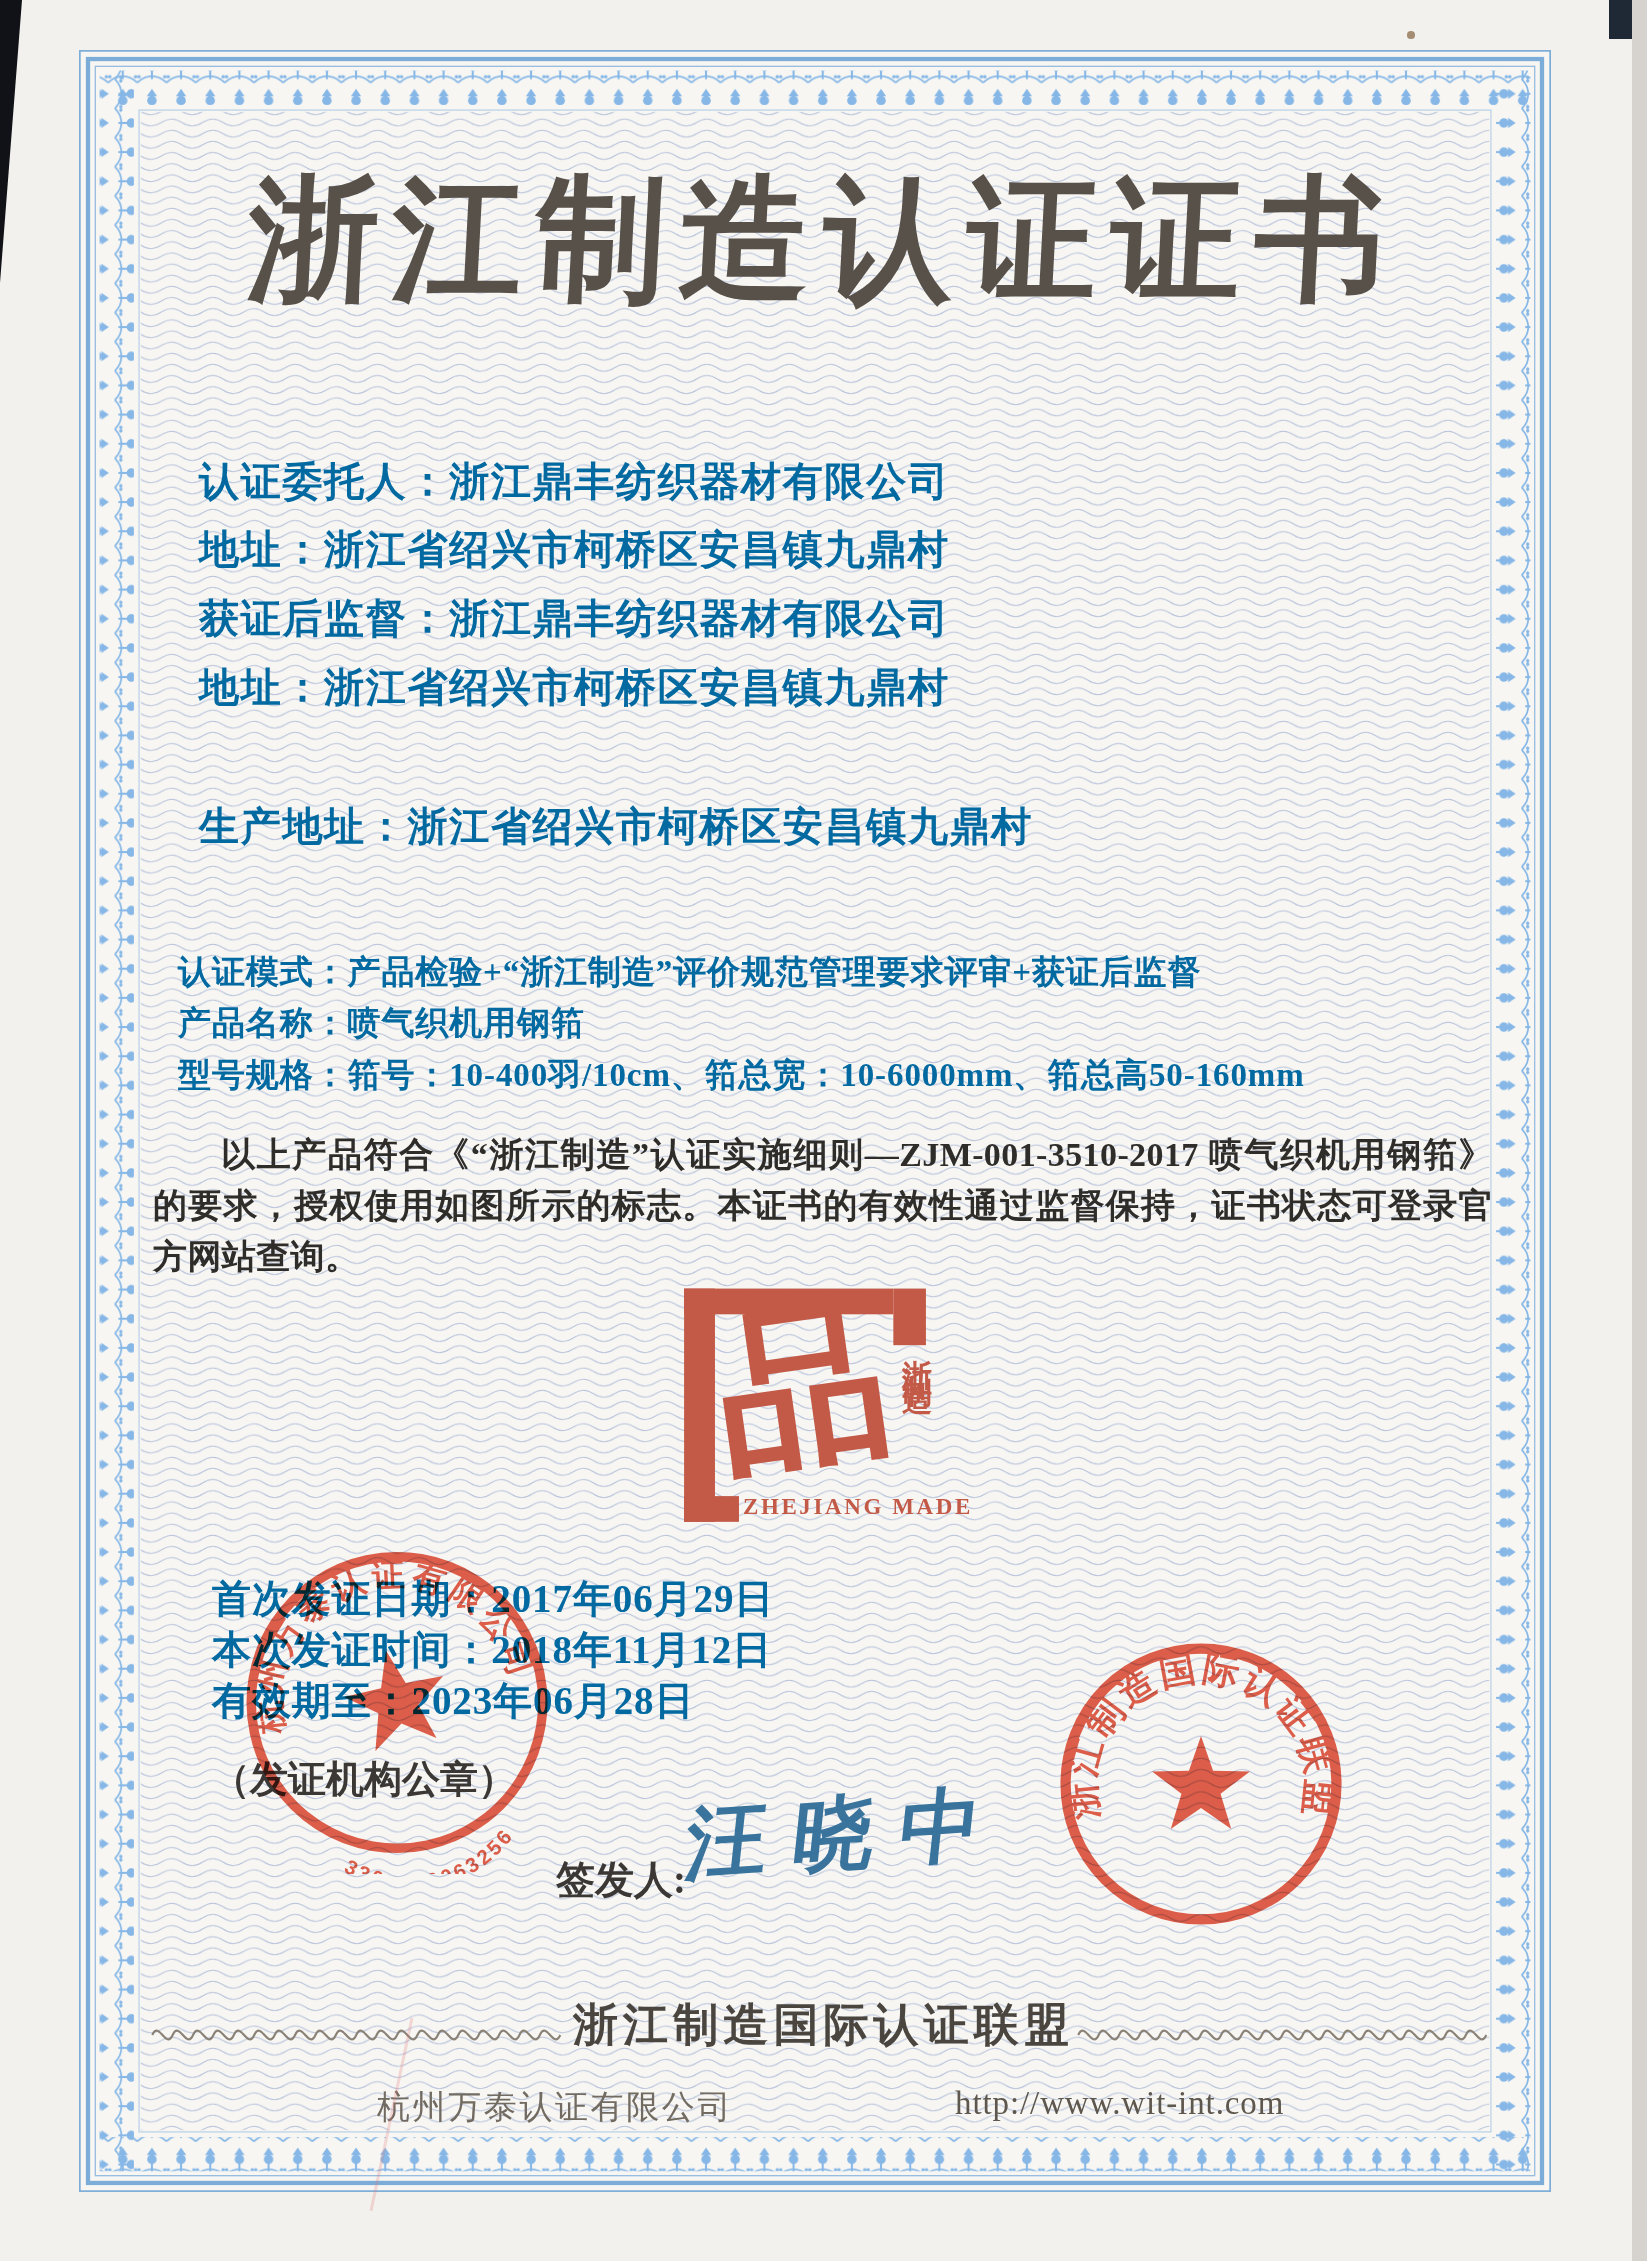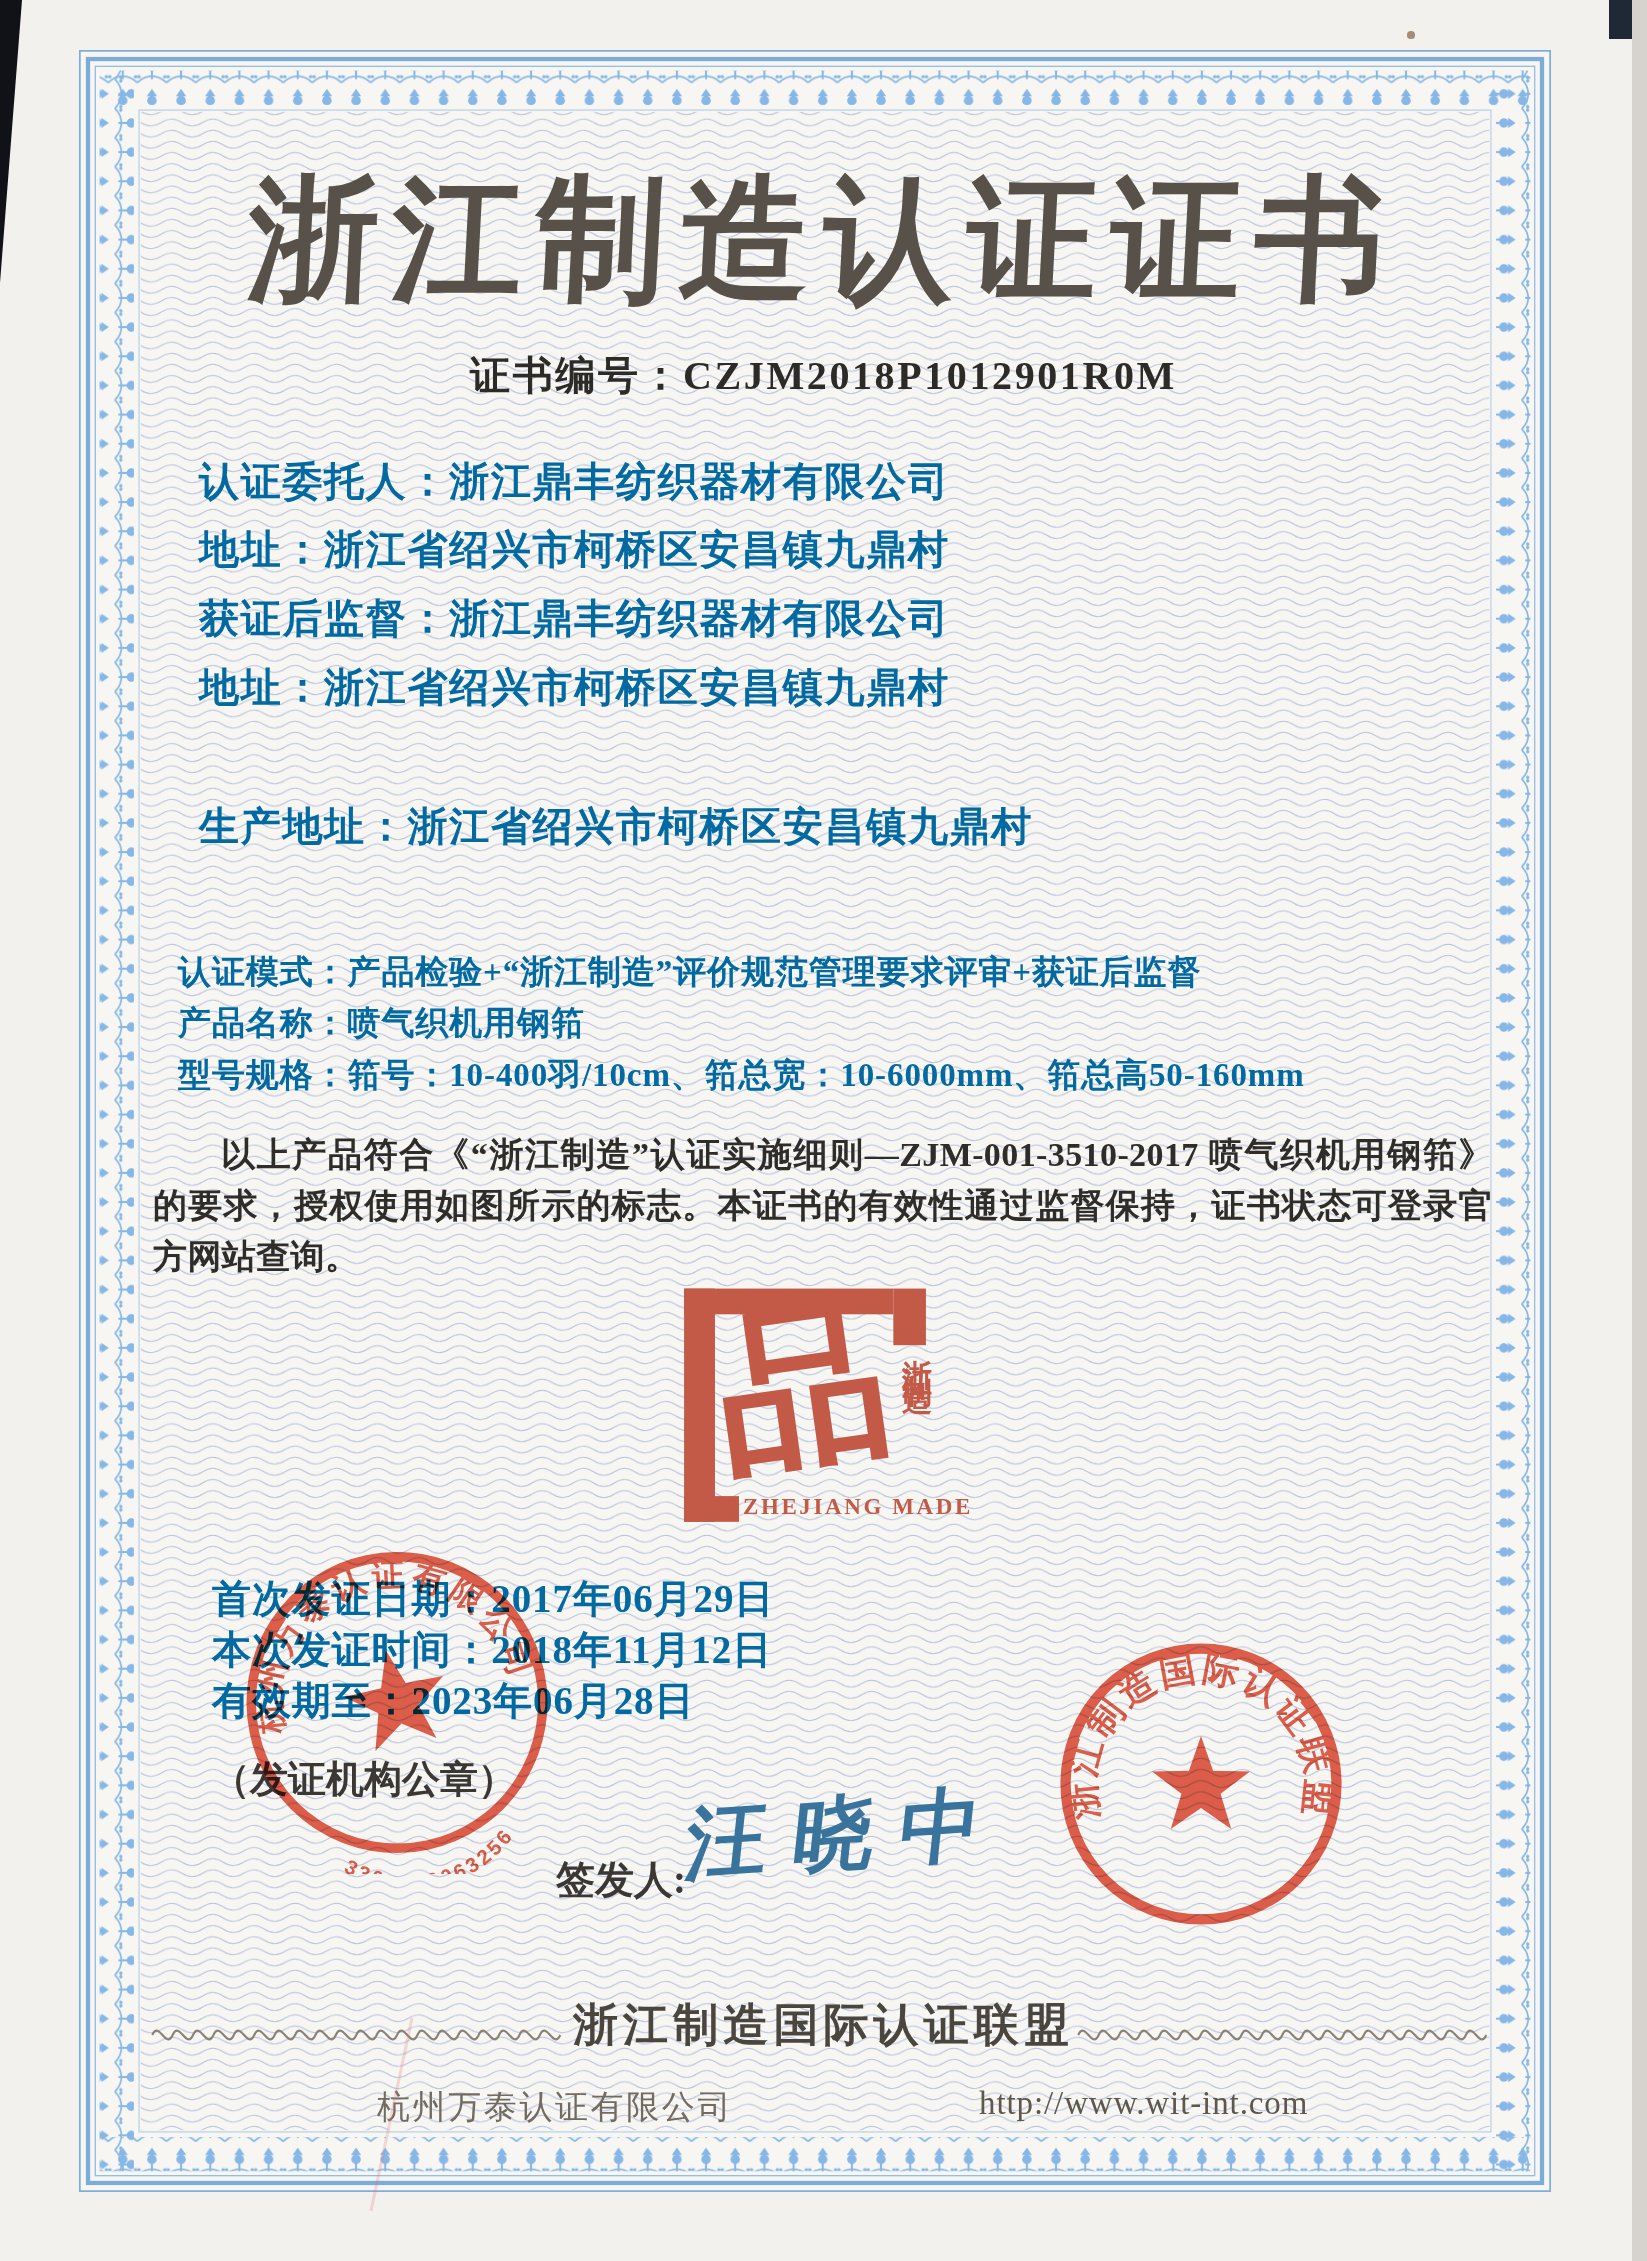--- a/index.html
+++ b/index.html
@@ -21,21 +21,21 @@
   .d-row{font-size:39px;letter-spacing:0.9px;}
   .statement{position:absolute;left:153px;top:1129px;width:1340px;font-size:34px;line-height:51px;
              text-indent:2em;letter-spacing:0.4px;text-align:justify;color:#2f2d2a;font-weight:600;}
   .sealnote{position:absolute;left:212px;top:1754px;font-size:38px;font-weight:600;color:#3a3734;white-space:nowrap;}
   .signlabel{position:absolute;left:556px;top:1853px;font-size:39px;font-weight:600;color:#3a3734;}
   .signature{position:absolute;left:686px;top:1780px;font-size:81px;color:#2a6a96;font-weight:600;
              letter-spacing:26px;transform:rotate(-4deg) skewX(-10deg);opacity:.92;white-space:nowrap;}
   .alliance{position:absolute;top:1995px;left:0;width:100%;text-align:center;font-size:45px;
             font-weight:700;letter-spacing:5.1px;color:#4a463f;white-space:nowrap;}
   .company{position:absolute;left:377px;top:2085px;font-size:33px;color:#726b62;letter-spacing:2.6px;white-space:nowrap;}
-  .url{position:absolute;left:979px;top:2085px;font-size:33px;color:#5d574e;letter-spacing:0.9px;white-space:nowrap;}
+  .url{position:absolute;left:955px;top:2085px;font-size:33px;color:#5d574e;letter-spacing:0.9px;white-space:nowrap;}
   
   .logo-pin{position:absolute;left:716px;top:1302px;font-size:172px;line-height:1;font-weight:700;
             color:#c35a47;transform:rotate(-8deg);}
   .logo-vert{position:absolute;left:896px;top:1335px;writing-mode:vertical-rl;font-size:30px;
              letter-spacing:8.6px;font-weight:700;color:#c35a47;}
   .logo-cap{position:absolute;left:743px;top:1494px;font-size:23px;font-weight:700;letter-spacing:2.6px;
             color:#c35a47;white-space:nowrap;text-align:center;}
   .seal{mix-blend-mode:multiply;opacity:.9;}
   
   .wedge-tl{position:absolute;left:0;top:0;width:22px;height:283px;background:#101217;
@@ -80,21 +80,20 @@
       <rect x="24" y="24" width="1668" height="40" fill="url(#laceH)"></rect>
       <rect x="24" y="2433" width="1668" height="40" fill="url(#laceH)"></rect>
       <rect x="24" y="24" width="40" height="2449" fill="url(#laceV)"></rect>
       <rect x="1652" y="24" width="40" height="2449" fill="url(#laceV)"></rect>
       <rect x="70" y="70" width="1576" height="2357" fill="none" stroke="#8fb6dd" stroke-width="1.2" opacity="0.7"></rect>
       <rect x="72" y="72" width="1572" height="2353" fill="url(#waves)"></rect>
     </svg>
   </div>
 
   <div class="title">浙江制造认证证书</div>
-  <div class="certno"><span>证书编号：</span><span>CZJM2018P1012901R0M</span></div>
 
   <div class="row f-row" style="left:199px;top:454px"><span>认证委托人：</span><span>浙江鼎丰纺织器材有限公司</span></div>
   <div class="row f-row" style="left:199px;top:522px"><span>地址：</span><span>浙江省绍兴市柯桥区安昌镇九鼎村</span></div>
   <div class="row f-row" style="left:199px;top:591px"><span>获证后监督：</span><span>浙江鼎丰纺织器材有限公司</span></div>
   <div class="row f-row" style="left:199px;top:660px"><span>地址：</span><span>浙江省绍兴市柯桥区安昌镇九鼎村</span></div>
   <div class="row f-row" style="left:199px;top:799px"><span>生产地址：</span><span>浙江省绍兴市柯桥区安昌镇九鼎村</span></div>
 
   <div class="row s-row" style="left:178px;top:950px"><span>认证模式：</span><span>产品检验+“浙江制造”评价规范管理要求评审+获证后监督</span></div>
   <div class="row s-row" style="left:178px;top:1001px"><span>产品名称：</span><span>喷气织机用钢筘</span></div>
   <div class="row s-row" style="left:178px;top:1053px"><span>型号规格：</span><span>筘号：10-400羽/10cm、筘总宽：10-6000mm、筘总高50-160mm</span></div>

